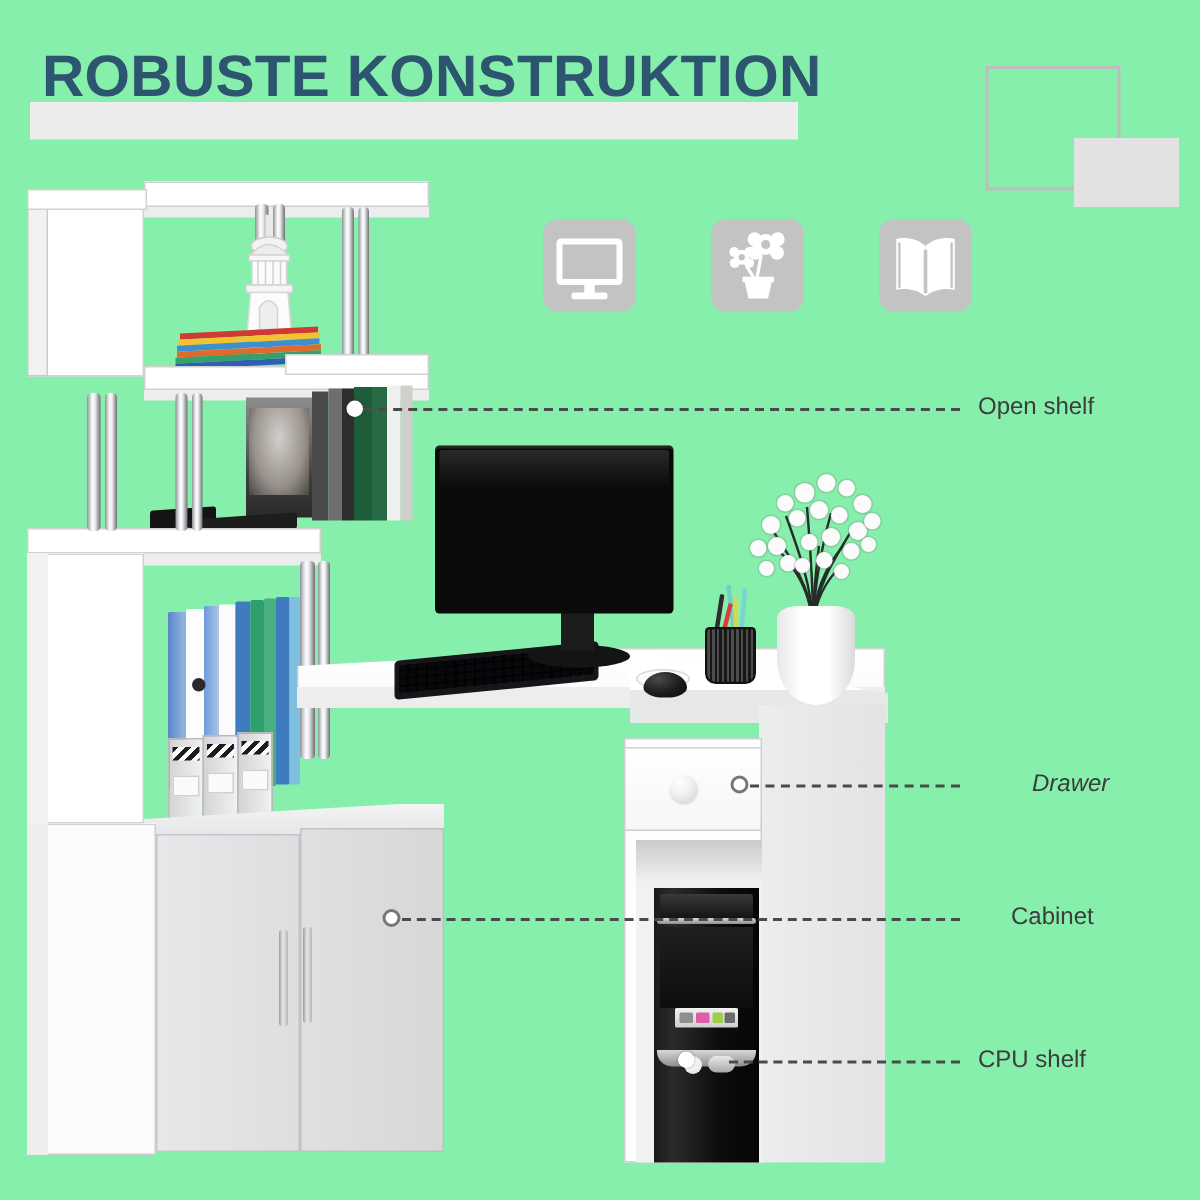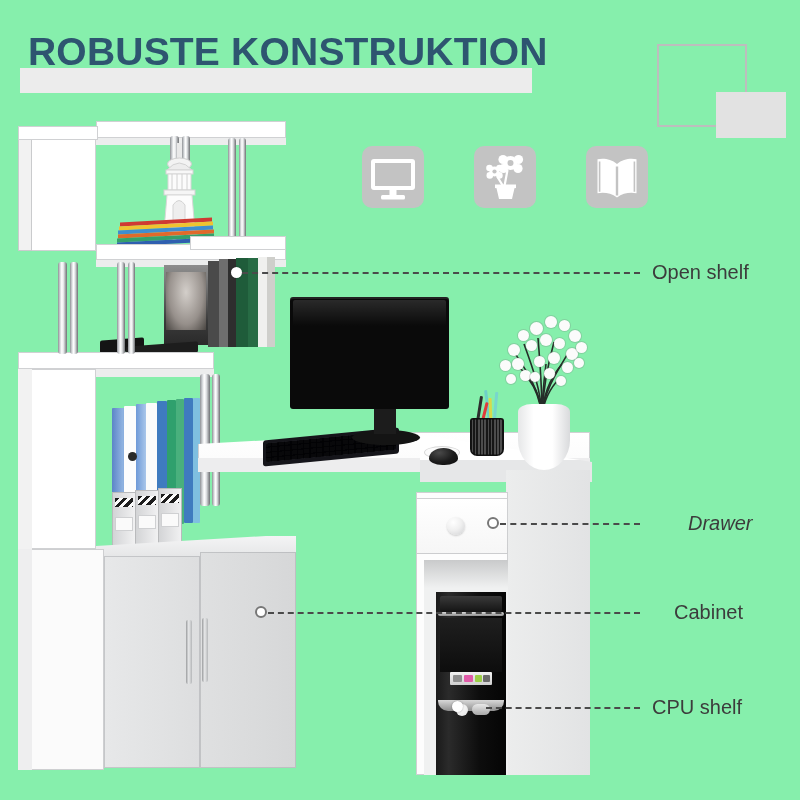--- a/index.html
+++ b/index.html
@@ -25,21 +25,21 @@
   
   .icons{position:absolute;left:362px;top:146px;width:290px;height:66px;}
   .ico{position:absolute;top:0;width:62px;height:62px;border-radius:10px;background:#c3c3c3;}
   .ico.i0{left:0px;}  .ico.i1{left:112px;} .ico.i2{left:224px;background:transparent;}
   .ico svg{display:block;width:62px;height:62px;}
 
   
   .lead{position:absolute;height:0;border-top:2px dashed #4a4a4a;}
   .dot-solid{position:absolute;width:11px;height:11px;border-radius:50%;background:#ffffff;box-shadow:0 0 2px rgba(0,0,0,.35);}
   .dot-ring{position:absolute;width:12px;height:12px;border-radius:50%;background:#ffffff;border:2px solid #777;box-sizing:border-box;}
-  .lbl{position:absolute;font-size:20px;color:#3c3c3c;white-space:nowrap;line-height:26px;}
+  .lbl{position:absolute;font-size:16px;color:#3c3c3c;white-space:nowrap;line-height:26px;}
 
   
   .pc{position:absolute;}
   .wht{background:#ffffff;}
   .sh1{background:#f7f7f7;} .sh2{background:#eceded;} .sh3{background:#e0e1e2;}
   .edge{box-shadow:inset 0 0 0 1px rgba(170,172,175,.55);}
 
   .chrome{position:absolute;border-radius:3px;
     background:linear-gradient(90deg,#8e9094 0%,#cfd2d5 22%,#ffffff 42%,#e3e5e7 62%,#9a9c9f 85%,#6f7174 100%);}
 

